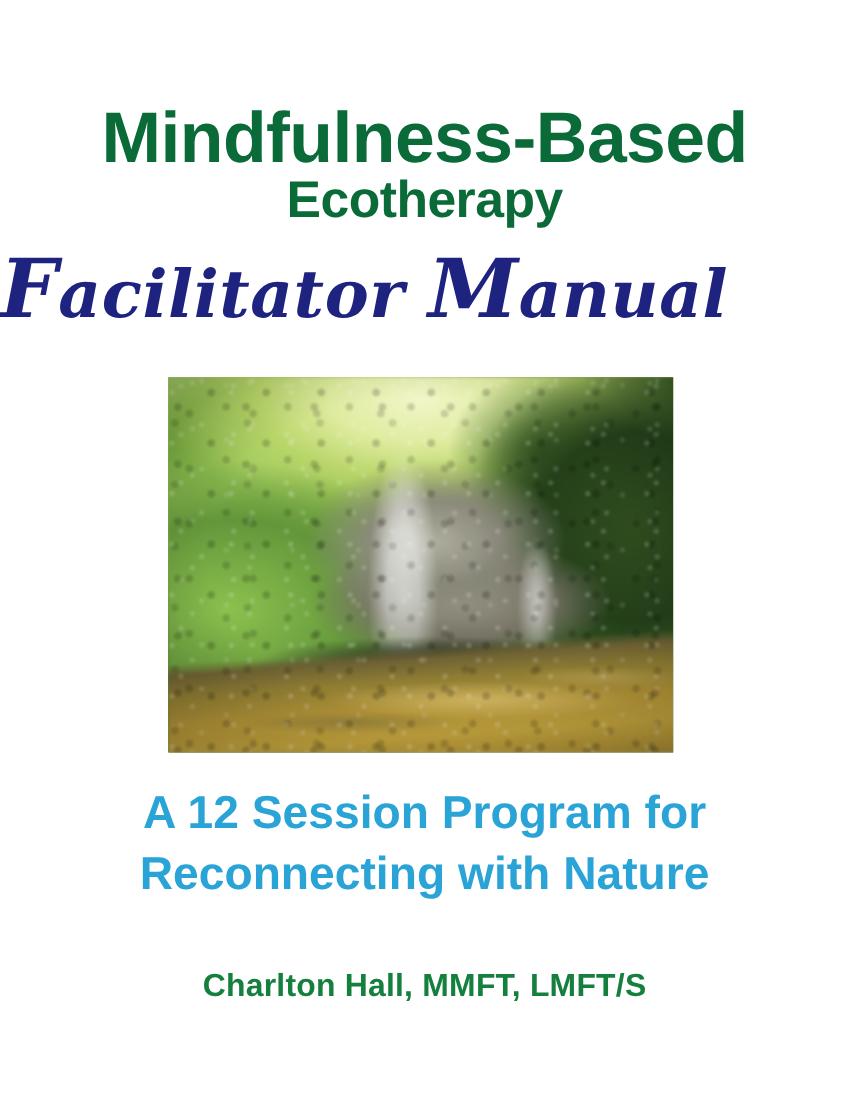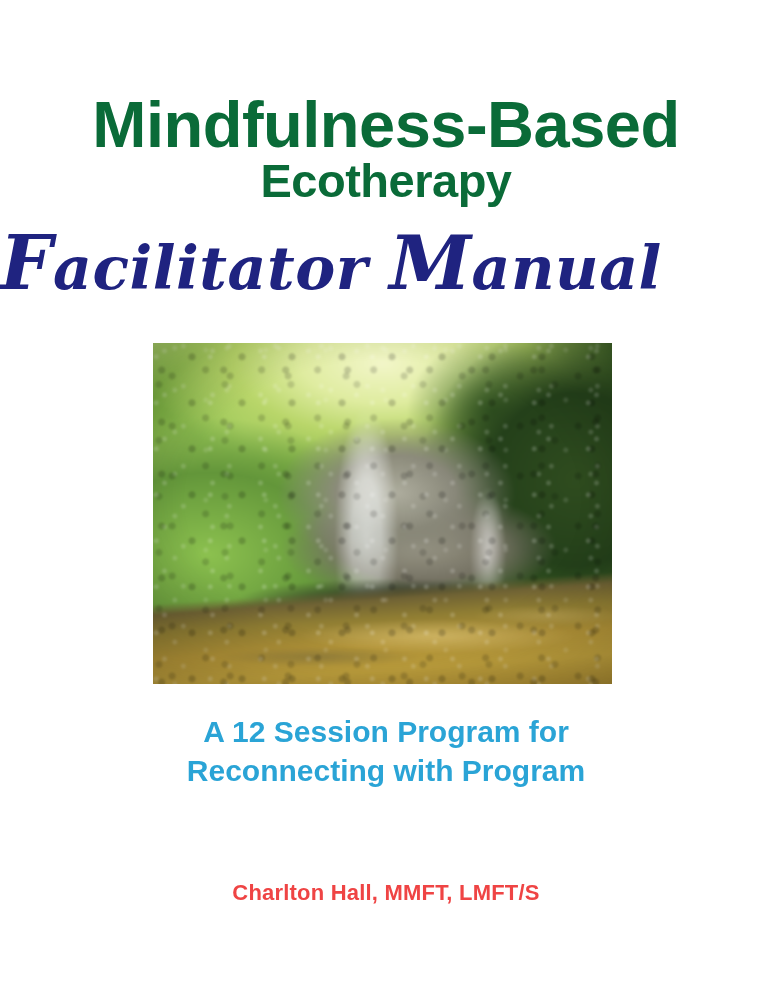--- a/index.html
+++ b/index.html
@@ -177,38 +177,38 @@
 
   
   .tagline {
     position: absolute;
     top: 700px;
     left: 0;
     width: 772px;
     text-align: center;
     font-family: "Liberation Sans", "DejaVu Sans", sans-serif;
     font-weight: bold;
-    font-size: 30px;
+    font-size: 42px;
     line-height: 1.30;
     color: #2aa4d6;
     letter-spacing: 0px;
   }
   .tagline div { white-space: nowrap; }
 
   
   .author {
     position: absolute;
     top: 868px;
     left: 0;
     width: 772px;
     text-align: center;
     font-family: "Liberation Sans", "DejaVu Sans", sans-serif;
     font-weight: bold;
-    font-size: 22px;
-    color: #ef4444;
+    font-size: 29px;
+    color: #15803d;
     letter-spacing: 0.2px;
     white-space: nowrap;
   }
 </style>
 </head>
 <body>
 
 <div id="cover">
 
   <div class="title-block">
@@ -230,18 +230,18 @@
     <div class="photo-layer ph-bank"></div>
     <div class="photo-layer ph-water"></div>
     <div class="photo-layer ph-water-sheen"></div>
     <div class="photo-layer ph-leaves"></div>
     <div class="photo-layer ph-blur"></div>
     <div class="photo-layer ph-vignette"></div>
   </div>
 
   <div class="tagline">
     <div>A 12 Session Program for</div>
-    <div>Reconnecting with Program</div>
+    <div>Reconnecting with Nature</div>
   </div>
 
   <div class="author">Charlton Hall, MMFT, LMFT/S</div>
 
 </div>
 
 </body></html>

